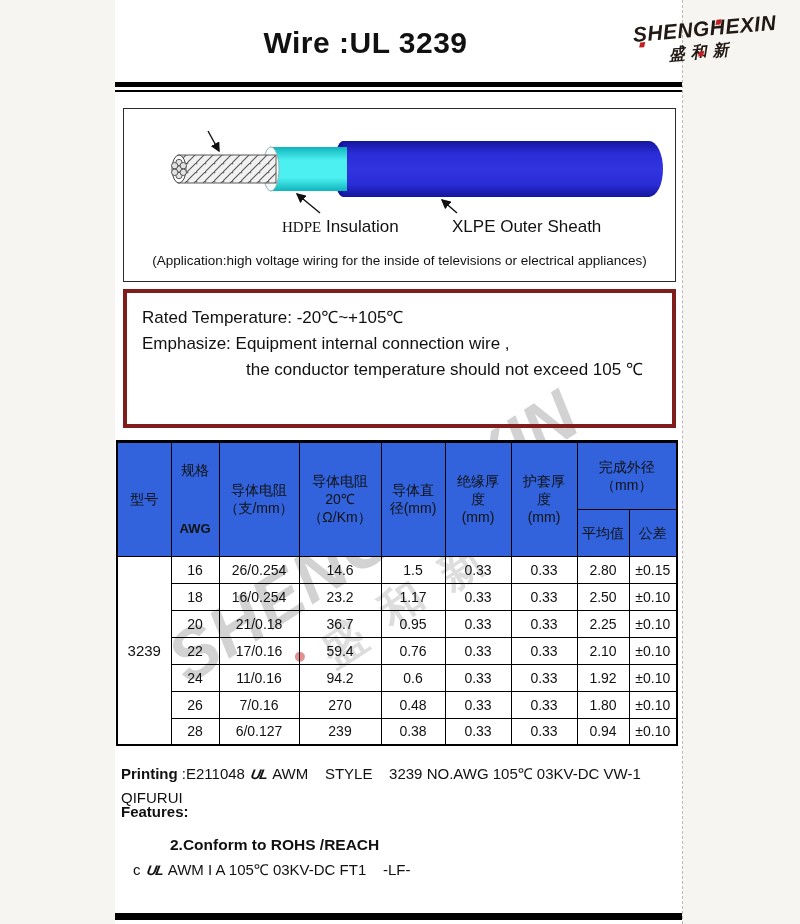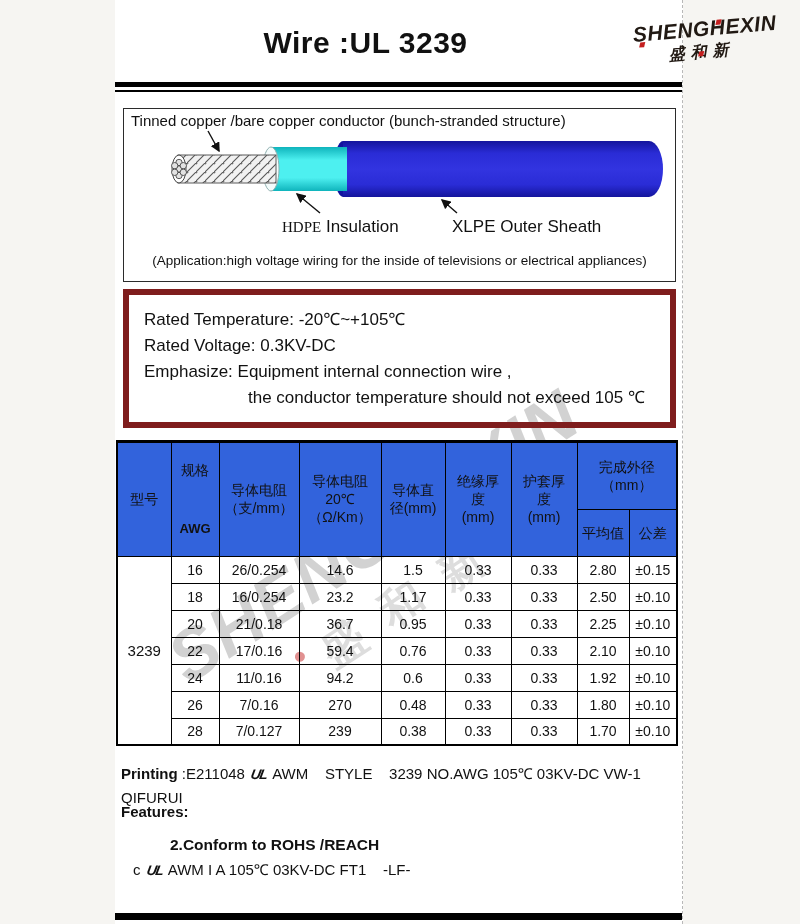--- a/index.html
+++ b/index.html
@@ -26,21 +26,21 @@
   .diagram-box { position:absolute; left:8px; top:108px; width:553px; height:174px; border:1px solid #2b2b2b; }
   .cond-label { position:absolute; left:7px; top:3px; font-size:15px; }
   .wire-svg { position:absolute; left:0; top:0; }
   .mat-labels { position:absolute; left:0; top:108px; width:100%; font-size:17px; }
   .hdpe-label { position:absolute; left:158px; top:0; }
   .hdpe-label .serif { font-family:"Liberation Serif", serif; font-size:15px; }
   .xlpe-label { position:absolute; left:328px; top:0; }
   .app-note { position:absolute; left:0; top:144px; width:100%; text-align:center; font-size:13.5px; }
 
   
-  .ratings-box { position:absolute; left:8px; top:289px; width:553px; height:139px; border:6px solid #7f1d1d;
+  .ratings-box { position:absolute; left:8px; top:289px; width:553px; height:139px; border:4px solid #7f1d1d;
                  padding:12px 0 0 15px; font-size:17px; line-height:26px; }
   .ratings-box .indent { padding-left:104px; }
 
   
   .watermark { position:absolute; left:30px; top:420px; width:500px; height:300px;
                transform:rotate(-33deg); transform-origin:50% 50%; pointer-events:none; z-index:0; text-align:center; }
   .wm-word { font-size:70px; font-weight:900; font-style:italic; letter-spacing:1px; color:rgba(122,122,122,0.34); margin-top:70px; }
   .wm-cn { font-size:44px; font-weight:700; color:rgba(122,122,122,0.26); letter-spacing:26px; margin-top:4px; }
   .wm-dot { position:absolute; border-radius:50%; background:rgba(195,35,35,0.5); }
   .wm-d1 { left:118px; top:166px; width:10px; height:10px; }
@@ -82,21 +82,20 @@
   <div class="rule-thin"></div>
 
   <div class="watermark">
     <div class="wm-word">SHENGHEXIN</div>
     <div class="wm-cn">盛和新</div>
     <div class="wm-dot wm-d1"></div>
     <div class="wm-dot wm-d2"></div>
   </div>
 
   <div class="diagram-box">
-    <div class="cond-label">Tinned copper /bare copper conductor (bunch-stranded structure)</div>
     <svg class="wire-svg" width="551" height="172" viewBox="0 0 551 172">
       <defs>
         <pattern id="hatch" width="9" height="9" patternUnits="userSpaceOnUse" patternTransform="rotate(0)">
           <path d="M0 9 L9 0" stroke="#555" stroke-width="1.1"></path>
           <path d="M-2 3 L3 -2" stroke="#555" stroke-width="1.1"></path>
         </pattern>
         <linearGradient id="gradBlue" x1="0" y1="0" x2="0" y2="1">
           <stop offset="0" stop-color="#14159c"></stop>
             <stop offset="0.22" stop-color="#2a2cd6"></stop>
           <stop offset="0.5" stop-color="#3234e0"></stop>
@@ -140,21 +139,20 @@
     </svg>
     <div class="mat-labels">
       <span class="hdpe-label"><span class="serif">HDPE</span> <span>Insulation</span></span>
       <span class="xlpe-label">XLPE Outer Sheath</span>
     </div>
     <div class="app-note">(Application:high voltage wiring for the inside of televisions or electrical appliances)</div>
   </div>
 
   <div class="ratings-box">
     <div>Rated Temperature: -20℃~+105℃</div>
-    <div>Rated Voltage: 0.3KV-DC</div>
     <div>Emphasize: Equipment internal connection wire ,</div>
     <div class="indent">the conductor temperature should not exceed 105 ℃</div>
   </div>
 
   <div class="spec-table">
     <table>
       <colgroup>
         <col style="width:54px">
           <col style="width:48px">
           <col style="width:80px">
@@ -250,26 +248,26 @@
             <td>7/0.16</td>
           <td>270</td>
             <td>0.48</td>
           <td>0.33</td>
             <td>0.33</td>
           <td>1.80</td>
             <td>±0.10</td>
         </tr>
         <tr>
           <td>28</td>
-            <td>7/0.127</td>
+            <td>6/0.127</td>
           <td>239</td>
             <td>0.38</td>
           <td>0.33</td>
             <td>0.33</td>
-          <td>1.70</td>
+          <td>0.94</td>
             <td>±0.10</td>
         </tr>
       </tbody>
     </table>
   </div>
 
   <div class="printing">
     <div><b>Printing</b><span> :E211048 </span><span class="ulmark">UL</span><span> AWM    STYLE    3239 NO.AWG 105℃ 03KV-DC VW-1 QIFURUI</span></div>
     <div class="l2"><span>c </span><span class="ulmark">UL</span><span> AWM I A 105℃ 03KV-DC FT1    -LF-</span></div>
   </div>

